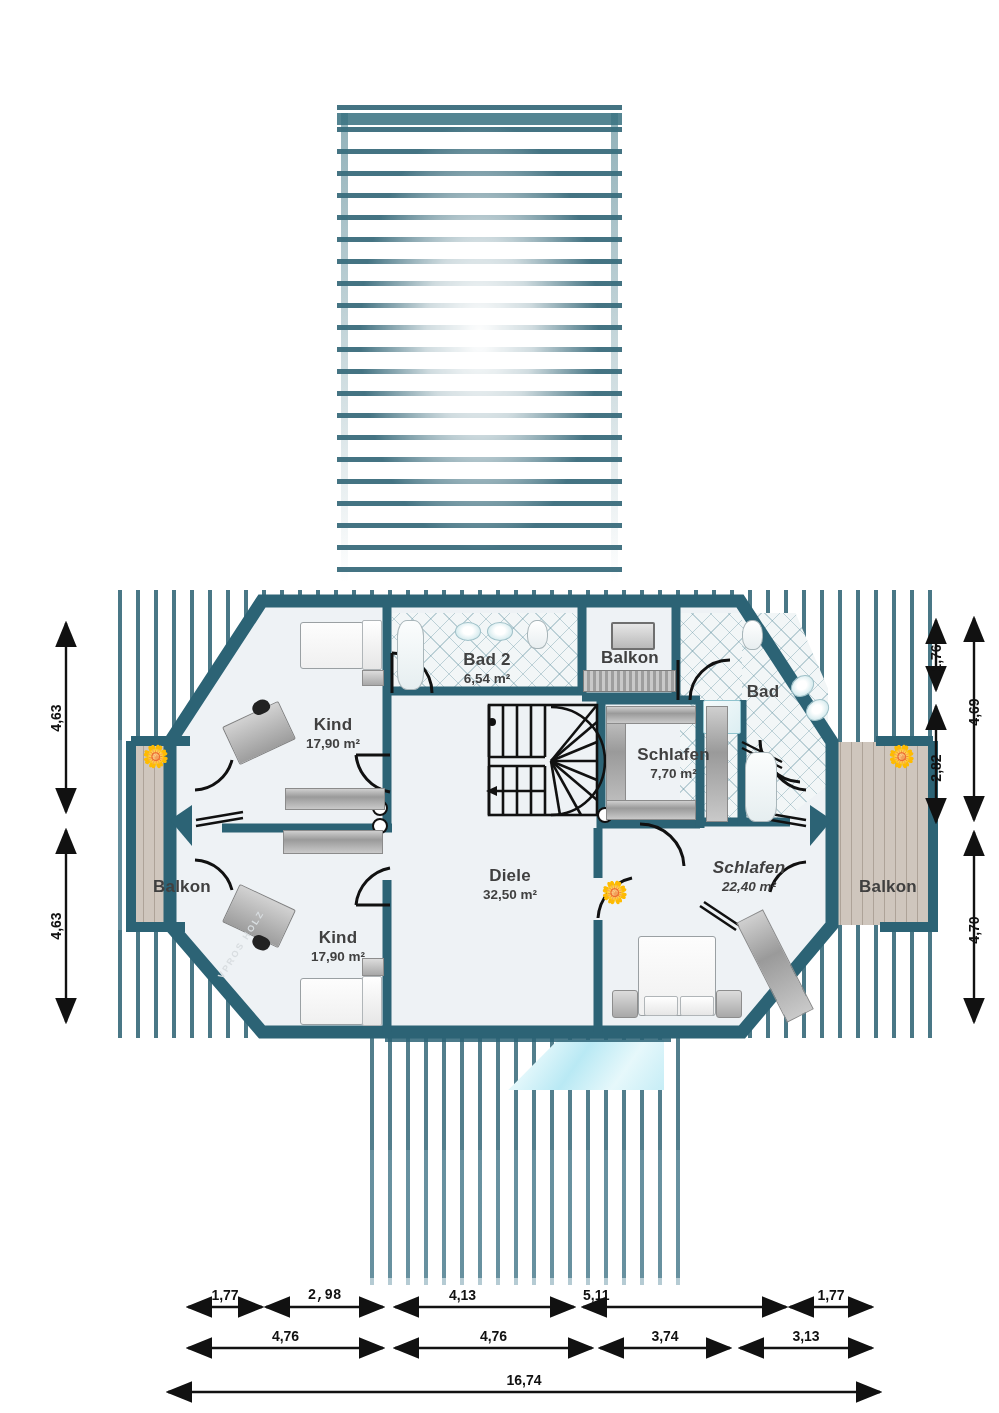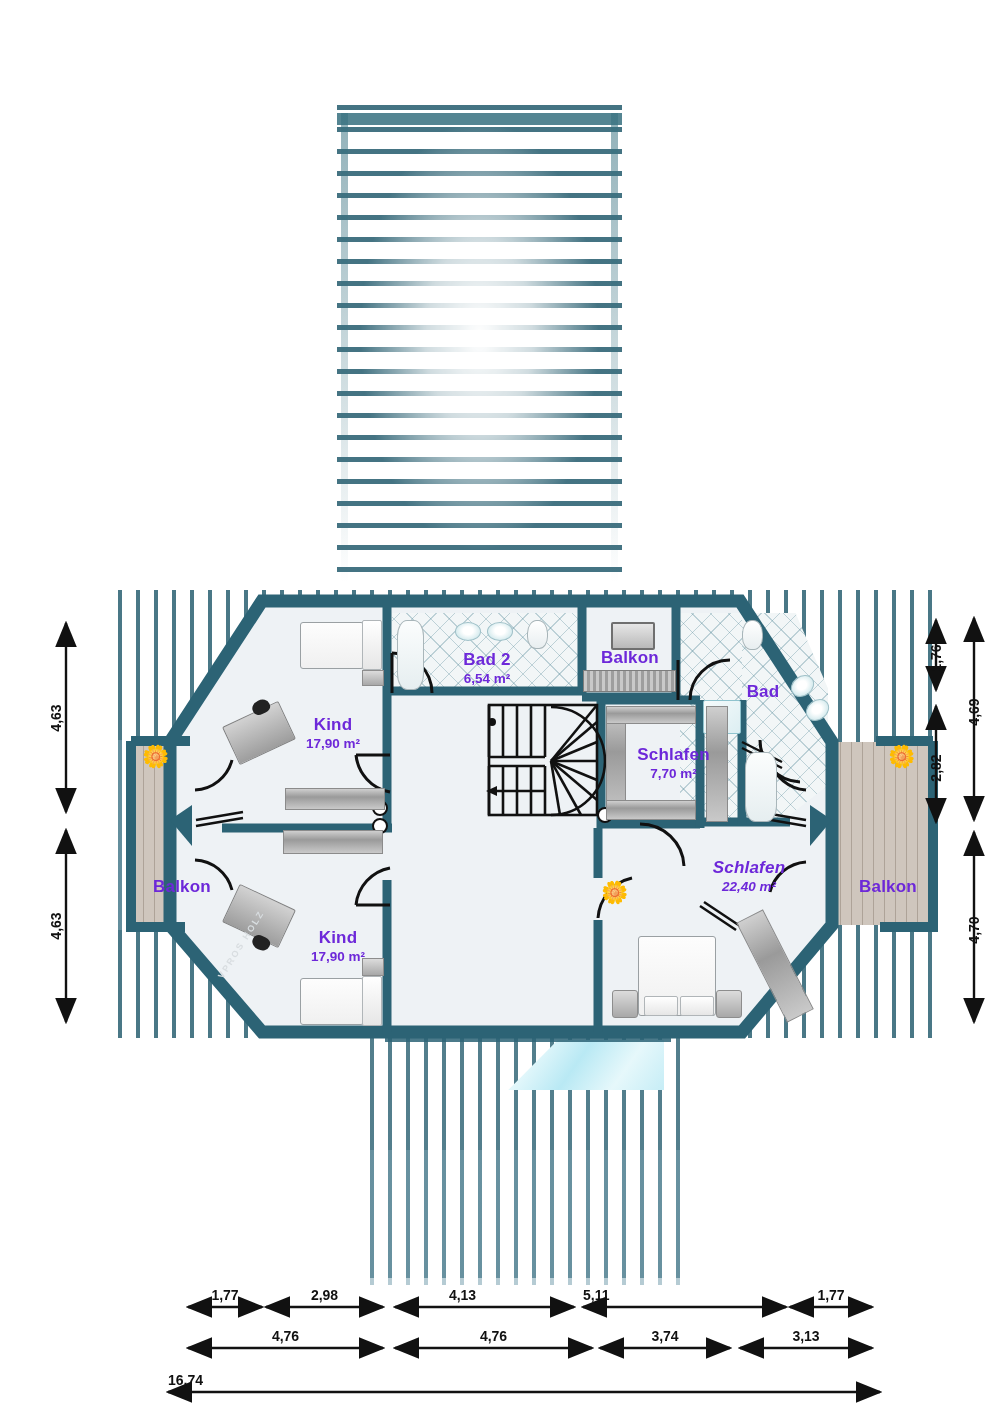--- a/index.html
+++ b/index.html
@@ -3,21 +3,21 @@
 <meta charset="utf-8">
 <title>Dachgeschoss Grundriss</title>
 <style>
   html,body{margin:0;padding:0;background:#ffffff;}
   body{width:999px;height:1413px;position:relative;overflow:hidden;
        font-family:"Liberation Sans","DejaVu Sans",sans-serif;color:#111;}
   .stage{position:absolute;left:0;top:0;width:999px;height:1413px;}
 
   
   .abs{position:absolute;}
-  .lbl{position:absolute;text-align:center;white-space:nowrap;font-weight:bold;color:#6d28d9;}
+  .lbl{position:absolute;text-align:center;white-space:nowrap;font-weight:bold;color:#404040;}
   .room-name{font-size:17px;font-weight:bold;letter-spacing:.2px;}
   .room-area{font-size:13.5px;font-weight:bold;margin-top:1px;}
   .dimtxt{font-size:14px;font-weight:bold;color:#111;}
 
   
   .roof-v{
     background:
       repeating-linear-gradient(to right,
         rgba(58,108,124,0.92) 0px, rgba(58,108,124,0.92) 4px,
         rgba(255,255,255,0) 4px, rgba(255,255,255,0) 18px);
@@ -309,20 +309,24 @@
 
   <div class="lbl" style="left:723px;top:682px;width:80px;">
     <div class="room-name">Bad</div>
   </div>
 
   <div class="lbl" style="left:606px;top:745px;width:135px;">
     <div class="room-name">Schlafen</div>
     <div class="room-area">7,70 m²</div>
   </div>
 
+  <div class="lbl" style="left:430px;top:866px;width:160px;">
+    <div class="room-name">Diele</div>
+    <div class="room-area">32,50 m²</div>
+  </div>
 
   <div class="lbl" style="left:668px;top:858px;width:162px;font-style:italic;">
     <div class="room-name">Schlafen</div>
     <div class="room-area">22,40 m²</div>
   </div>
 
   <div class="lbl" style="left:122px;top:877px;width:120px;">
     <div class="room-name">Balkon</div>
   </div>
 
@@ -359,31 +363,31 @@
 
       <line x1="936" y1="620" x2="936" y2="690"></line>
       <line x1="936" y1="706" x2="936" y2="822"></line>
 
       <line x1="974" y1="618" x2="974" y2="820"></line>
       <line x1="974" y1="832" x2="974" y2="1022"></line>
     </g>
   </svg>
 
   <div class="abs dimtxt" style="left:188px;top:1287px;width:74px;text-align:center;">1,77</div>
-  <div class="abs dimtxt" style="left:266px;top:1287px;width:117px;text-align:center;">2,98</div>
+  <div class="abs dimtxt" style="left:266px;top:1287px;width:117px;text-align:center;font-family:Liberation Mono, monospace;">2,98</div>
   <div class="abs dimtxt" style="left:373px;top:1287px;width:179px;text-align:center;">4,13</div>
   <div class="abs dimtxt" style="left:583px;top:1287px;width:203px;">5,11</div>
   <div class="abs dimtxt" style="left:790px;top:1287px;width:82px;text-align:center;">1,77</div>
 
   <div class="abs dimtxt" style="left:188px;top:1328px;width:195px;text-align:center;">4,76</div>
   <div class="abs dimtxt" style="left:395px;top:1328px;width:197px;text-align:center;">4,76</div>
   <div class="abs dimtxt" style="left:600px;top:1328px;width:130px;text-align:center;">3,74</div>
   <div class="abs dimtxt" style="left:740px;top:1328px;width:132px;text-align:center;">3,13</div>
 
-  <div class="abs dimtxt" style="left:168px;top:1372px;width:712px;text-align:left;">16,74</div>
+  <div class="abs dimtxt" style="left:168px;top:1372px;width:712px;text-align:center;">16,74</div>
 
   <div class="abs dimtxt vtxt" style="left:16px;top:710px;width:80px;text-align:center;transform:rotate(-90deg);">4,63</div>
   <div class="abs dimtxt vtxt" style="left:16px;top:918px;width:80px;text-align:center;transform:rotate(-90deg);">4,63</div>
 
   <div class="abs dimtxt vtxt" style="left:906px;top:650px;width:60px;text-align:center;transform:rotate(-90deg);">1,76</div>
   <div class="abs dimtxt vtxt" style="left:906px;top:760px;width:60px;text-align:center;transform:rotate(-90deg);">2,82</div>
 
   <div class="abs dimtxt vtxt" style="left:944px;top:704px;width:60px;text-align:center;transform:rotate(-90deg);">4,69</div>
   <div class="abs dimtxt vtxt" style="left:944px;top:922px;width:60px;text-align:center;transform:rotate(-90deg);">4,70</div>
 

